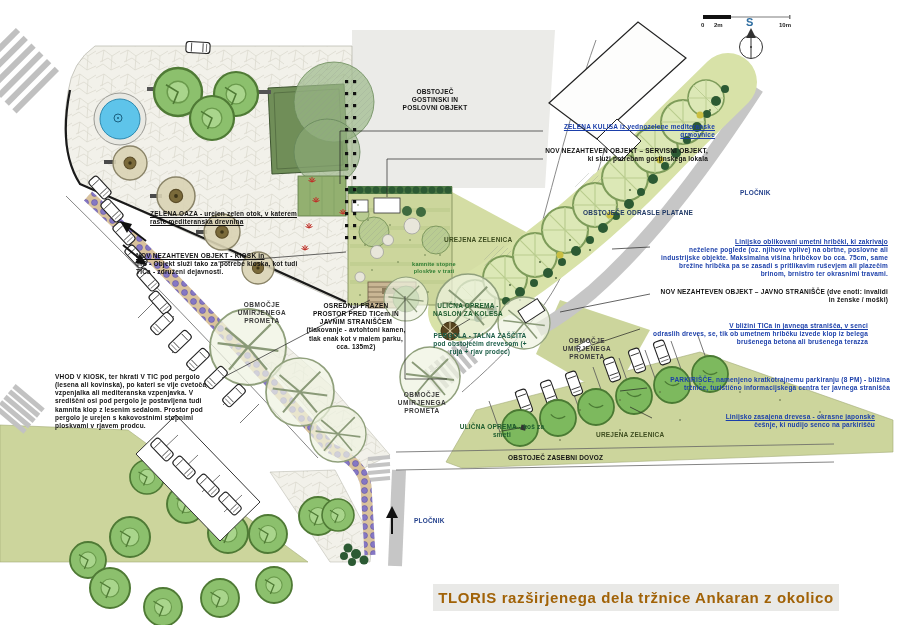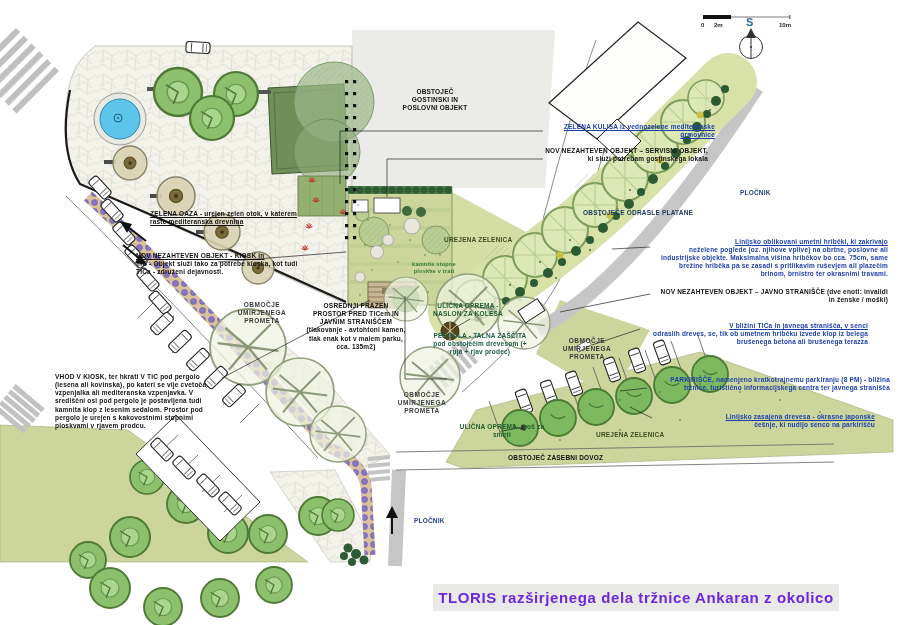--- a/index.html
+++ b/index.html
@@ -14,21 +14,21 @@
   .teal{color:#1a5c46;}
   .olive{color:#3e4d1f;}
   .gray{color:#3a3a3a;letter-spacing:.5px;}
   .ra{text-align:right;}
   .ce{text-align:center;}
   .ul{text-decoration:underline;}
   .tiny{font-size:5.6px;}
   .nowrap{white-space:nowrap;}
   #title-band{position:absolute;left:433px;top:584px;width:406px;height:27px;background:#e9e9e7;
       display:flex;align-items:center;justify-content:center;font-weight:bold;font-size:15px;
-      letter-spacing:.6px;color:#6d28d9;white-space:nowrap;}
+      letter-spacing:.6px;color:#a16207;white-space:nowrap;}
   .sc{position:absolute;font-size:6px;font-weight:bold;color:#222;}
   #north-s{position:absolute;left:746px;top:16px;font-size:11px;font-weight:bold;color:#2e6da0;}
 </style>
 </head>
 <body>
 
 <div id="canvas">
 
 <svg id="plan-svg" width="900" height="625" viewBox="0 0 900 625">
   <defs>

